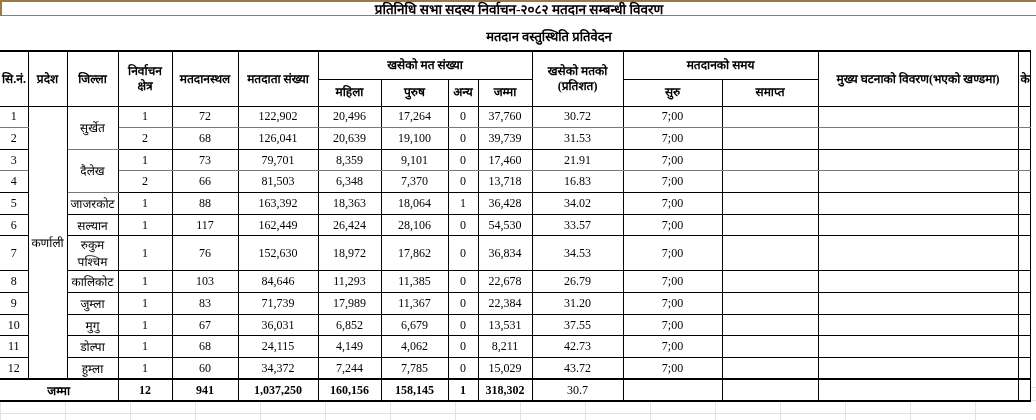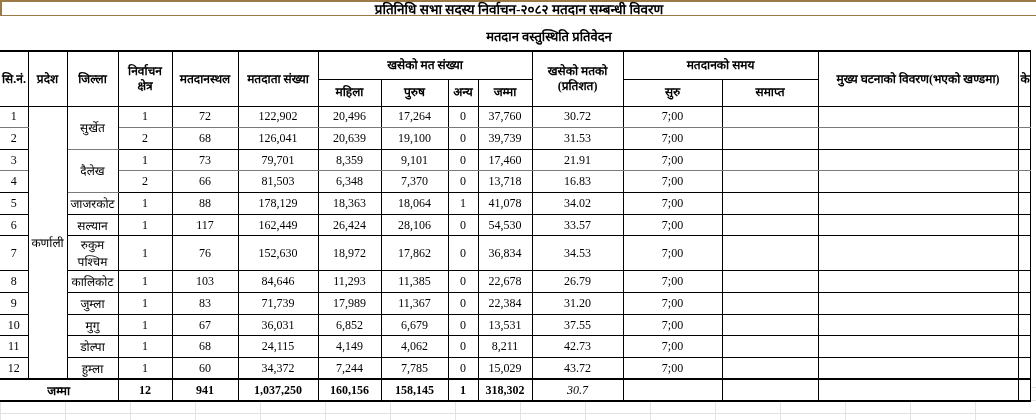--- a/index.html
+++ b/index.html
@@ -39,21 +39,21 @@
   }
   table.main th:first-child, table.main td:first-child { border-left:none;margin-top:19px; }
   thead th { font-weight:bold; line-height:1.2; }
   tbody tr { height:21.66px; }
   thead tr.h1 { height:28px; }
   thead tr.h2 { height:27px; }
   td.dist, td.prov { text-align:left; padding-left:3px; }
   tr.t-light td { border-bottom-color:#7a7a7a; }
   tr.total-row { height:22px; }
   tr.total-row td { font-weight:bold; border-top:2px solid #000; border-bottom:2px solid #000; }
-  tr.total-row td.pct-cell { font-weight:normal;font-style:italic; }
+  tr.total-row td.pct-cell { font-weight:normal; }
   td.hl-tan { border:2px solid #bd8d3e;margin-top:40px; }
   td.hl-blue { border:2px solid #4f81bd; }
 </style>
 </head>
 <body>
 
 <div class="screen">
   <div class="grid-bg"></div>
 
   <div class="title-band">प्रतिनिधि सभा सदस्य निर्वाचन-२०८२ मतदान सम्बन्धी विवरण</div>
@@ -162,25 +162,25 @@
         <td>7;00</td>
         <td></td>
         <td></td>
         <td></td>
       </tr>
       <tr>
         <td>5</td>
         <td class="dist">जाजरकोट</td>
         <td>1</td>
         <td>88</td>
-        <td>178,129</td>
+        <td>163,392</td>
         <td>18,363</td>
         <td>18,064</td>
         <td>1</td>
-        <td class="hl-tan">41,078</td>
+        <td class="hl-tan">36,428</td>
         <td>34.02</td>
         <td>7;00</td>
         <td></td>
         <td></td>
         <td></td>
       </tr>
       <tr>
         <td>6</td>
         <td class="dist">सल्यान</td>
         <td>1</td>

